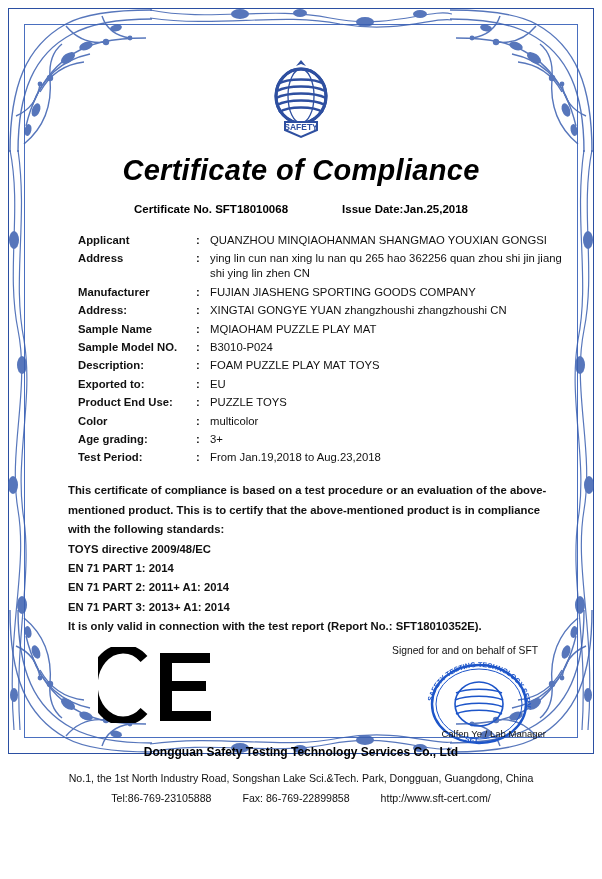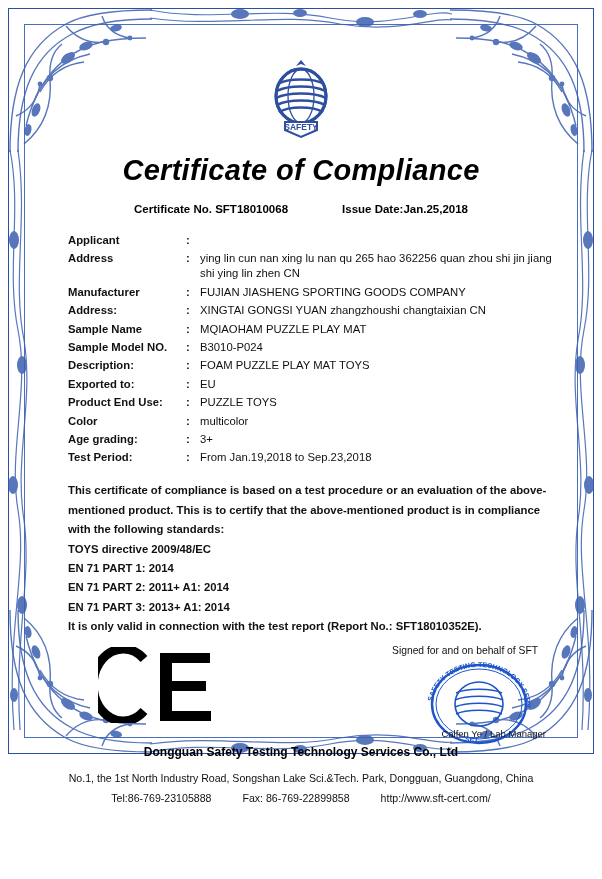--- a/index.html
+++ b/index.html
@@ -73,21 +73,21 @@
     margin-top:18px;
     padding-left:28px;
     font-size:11.3px;
   }
   .frow{
     display:flex;
     align-items:flex-start;
     margin-bottom:3.5px;
     line-height:1.32;
   }
-  .flabel{width:118px;flex:0 0 118px;font-weight:bold;color:#111;}
+  .flabel{width:118px;flex:0 0 118px;font-weight:bold;color:#111;margin-left:10px;}
   .fcolon{width:14px;flex:0 0 14px;font-weight:bold;}
   .fval{flex:1;}
   .body-text{
     margin-top:16px;
     padding-left:28px;
     padding-right:14px;
     font-size:11.3px;
     font-weight:bold;
     line-height:1.72;
   }
@@ -330,35 +330,36 @@
 
     <div class="certline">
       <span>Certificate No. SFT18010068</span>
       <span>Issue Date:Jan.25,2018</span>
     </div>
 
     <div class="fields">
       <div class="frow">
         <div class="flabel">Applicant</div>
         <div class="fcolon">:</div>
+        <div class="fval">QUANZHOU MINQIAOHANMAN SHANGMAO YOUXIAN GONGSI</div>
       </div>
       <div class="frow">
         <div class="flabel">Address</div>
         <div class="fcolon">:</div>
         <div class="fval">ying lin cun nan xing lu nan qu 265 hao 362256 quan zhou shi jin jiang shi ying lin zhen CN</div>
       </div>
       <div class="frow">
         <div class="flabel">Manufacturer</div>
         <div class="fcolon">:</div>
         <div class="fval">FUJIAN JIASHENG SPORTING GOODS COMPANY</div>
       </div>
       <div class="frow">
         <div class="flabel">Address:</div>
         <div class="fcolon">:</div>
-        <div class="fval">XINGTAI GONGSI YUAN zhangzhoushi changtaixian CN</div>
+        <div class="fval">XINGTAI GONGYE YUAN zhangzhoushi zhangzhoushi CN</div>
       </div>
       <div class="frow">
         <div class="flabel">Sample Name</div>
         <div class="fcolon">:</div>
         <div class="fval">MQIAOHAM PUZZLE PLAY MAT</div>
       </div>
       <div class="frow">
         <div class="flabel">Sample Model NO.</div>
         <div class="fcolon">:</div>
         <div class="fval">B3010-P024</div>
@@ -384,21 +385,21 @@
         <div class="fval">multicolor</div>
       </div>
       <div class="frow">
         <div class="flabel">Age grading:</div>
         <div class="fcolon">:</div>
         <div class="fval">3+</div>
       </div>
       <div class="frow">
         <div class="flabel">Test Period:</div>
         <div class="fcolon">:</div>
-        <div class="fval">From Jan.19,2018 to Sep.23,2018</div>
+        <div class="fval">From Jan.19,2018 to Aug.23,2018</div>
       </div>
     </div>
 
     <div class="body-text">
       <div>This certificate of compliance is based on a test procedure or an evaluation of the above-mentioned product. This is to certify that the above-mentioned product is in compliance with the following standards:</div>
       <ul class="std-list">
         <li>TOYS directive 2009/48/EC</li>
         <li>EN 71 PART 1: 2014</li>
         <li>EN 71 PART 2: 2011+ A1: 2014</li>
         <li>EN 71 PART 3: 2013+ A1: 2014</li>

